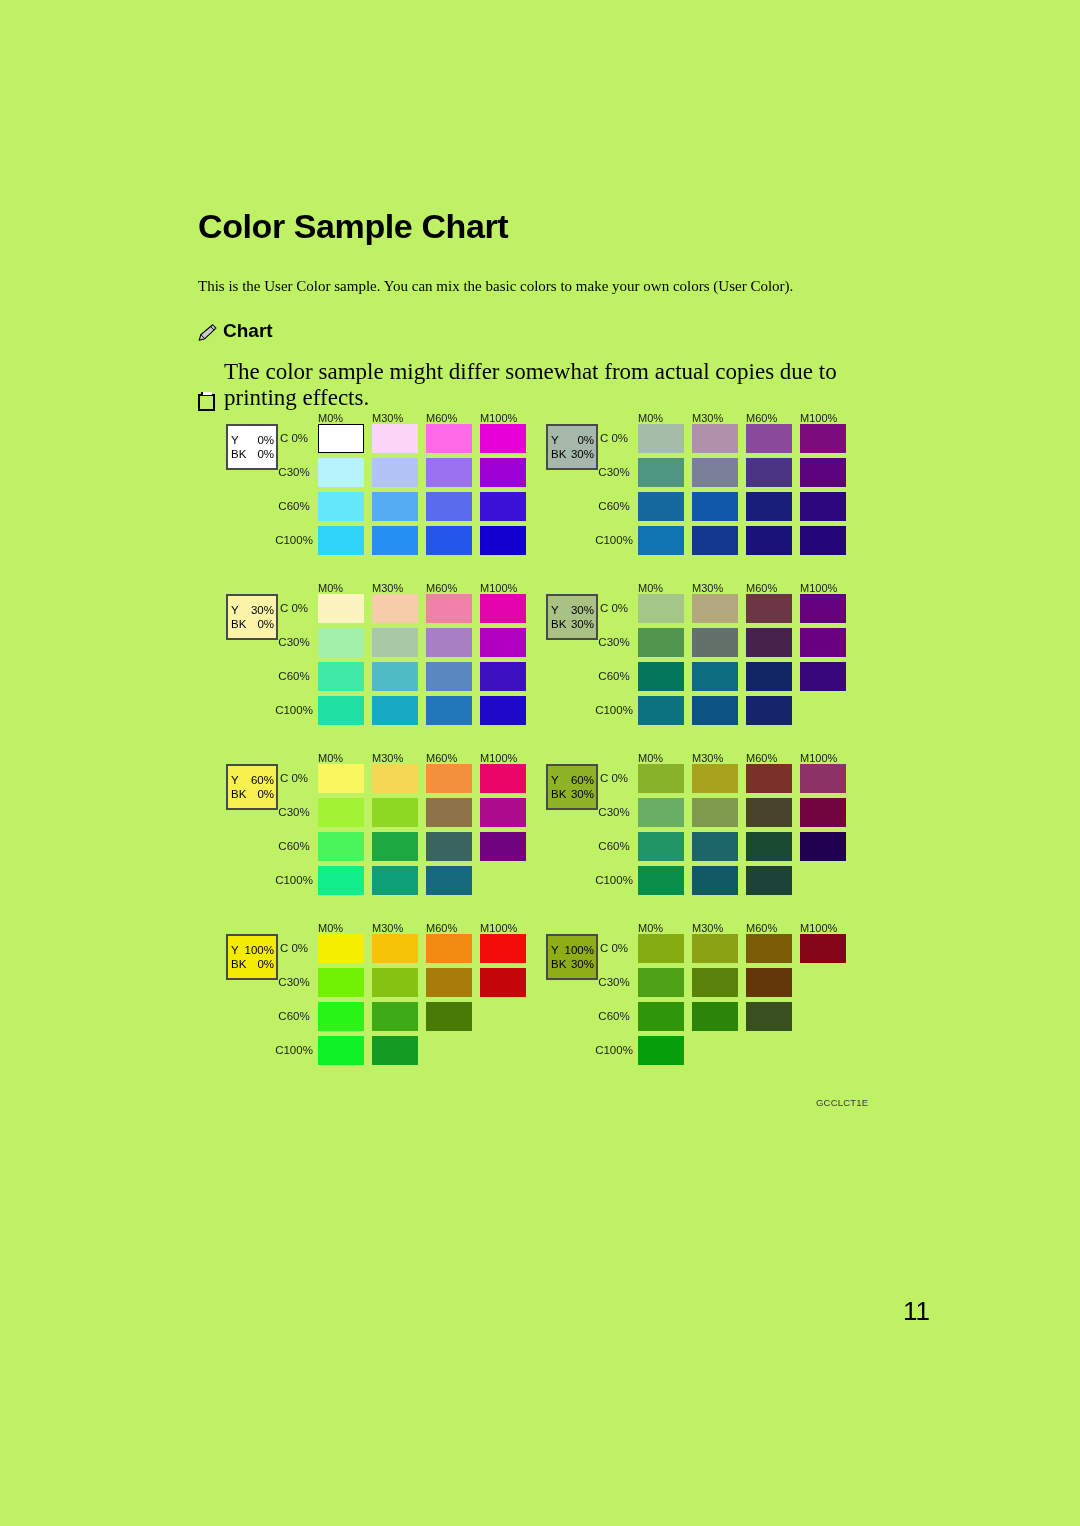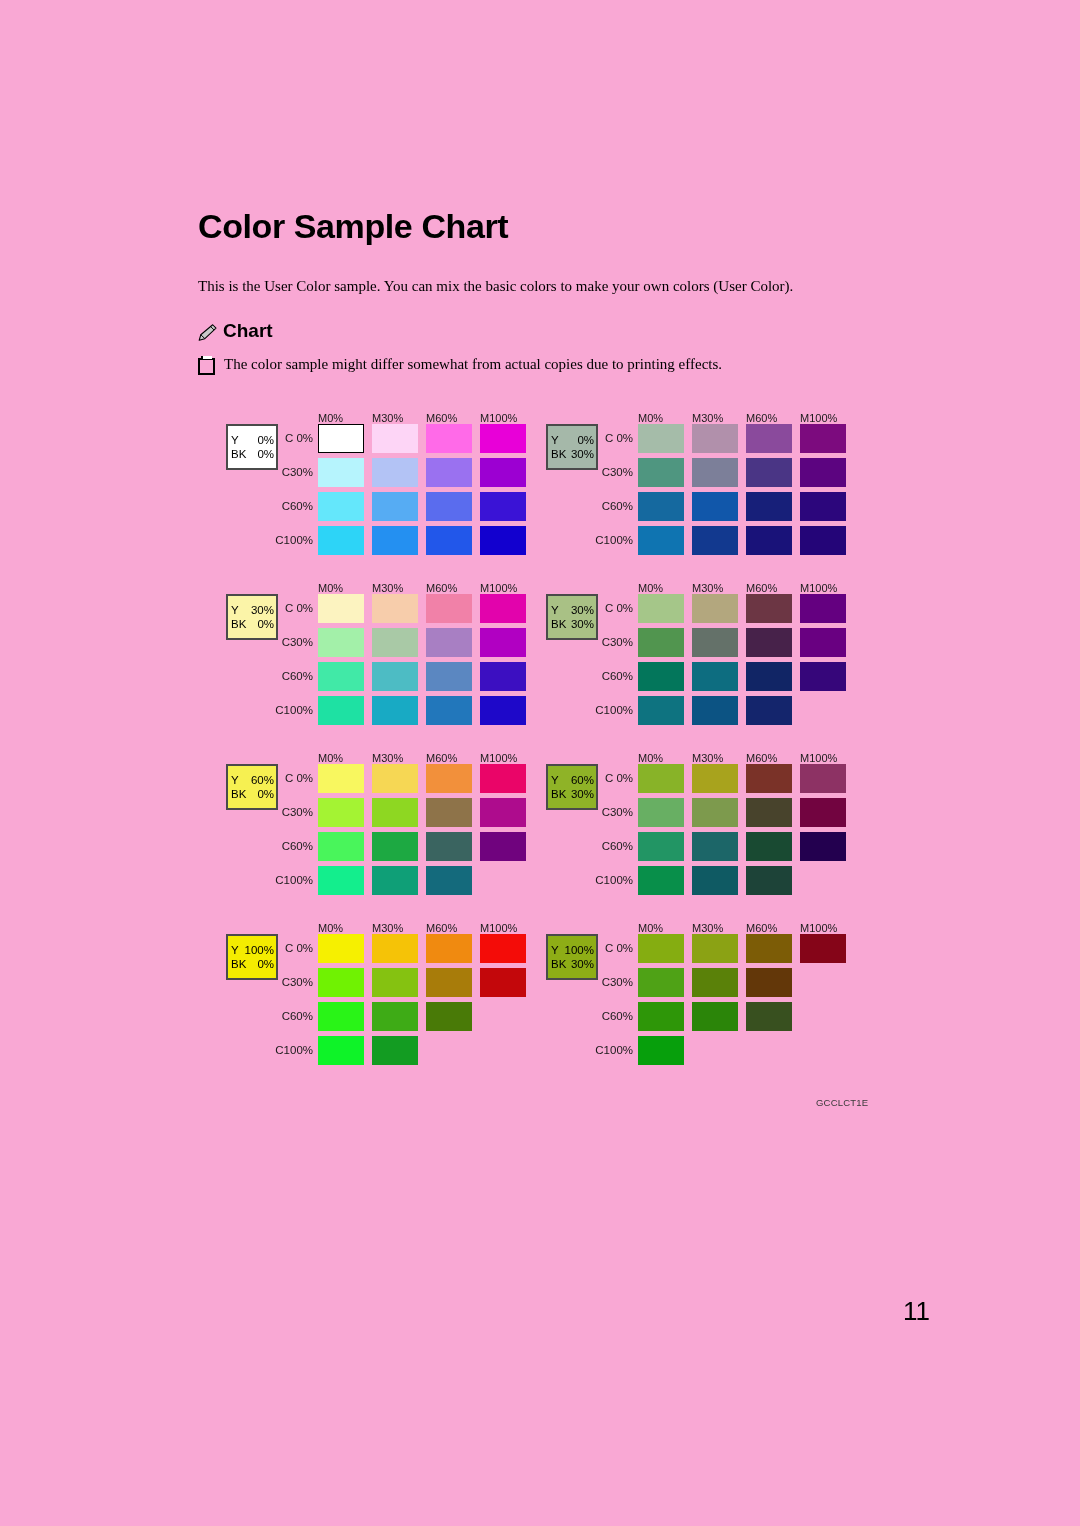--- a/index.html
+++ b/index.html
@@ -12,21 +12,21 @@
     height: 1526px;
     position: relative;
     font-family: "Liberation Serif", serif;
     color: #000000;
     overflow: hidden;
   }
 
   .page {
     position: absolute;
     inset: 0;
-    background: #f9a8d4;
+    background: #bef264;
   }
 
   
   #page-title {
     position: absolute;
     left: 198px;
     top: 184px;
     font-family: "Liberation Sans", sans-serif;
     font-weight: bold;
     font-size: 34px;
@@ -65,24 +65,25 @@
   .pencil-icon {
     display: inline-block;
     width: 19px;
     height: 17px;
     position: relative;
     top: 1px;
   }
   .note-item {
     display: flex;
     gap: 9px;
-    margin-top: 9px;
+    margin-top: 17px;
     font-family: "Liberation Serif", serif;
-    font-size: 15px;
+    font-size: 23px;
     line-height: 26px;
+    align-items: flex-end;
   }
   .note-bullet {
     flex: 0 0 auto;
     width: 13px;
     height: 13px;
     margin-top: 7px;
     border: 2px solid #000;
     position: relative;
   }
   .note-bullet::after {
@@ -147,21 +148,21 @@
     top: 8px;
   }
 
   
   .row-head {
     position: absolute;
     font-family: "Liberation Sans", sans-serif;
     font-size: 11.5px;
     color: #1a1a1a;
     white-space: nowrap;
-    text-align: right;
+    text-align: center;
     width: 38px;
   }
 
   
   .swatch {
     position: absolute;
     width: 46px;
     height: 29px;
   }
   .swatch.outlined {

